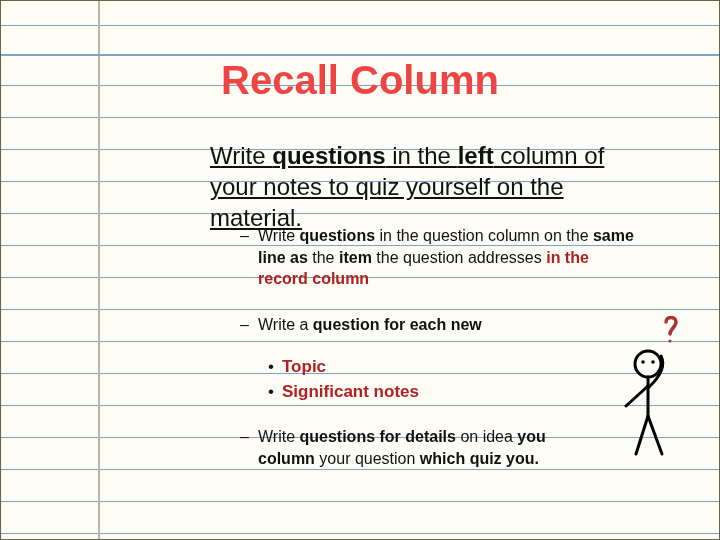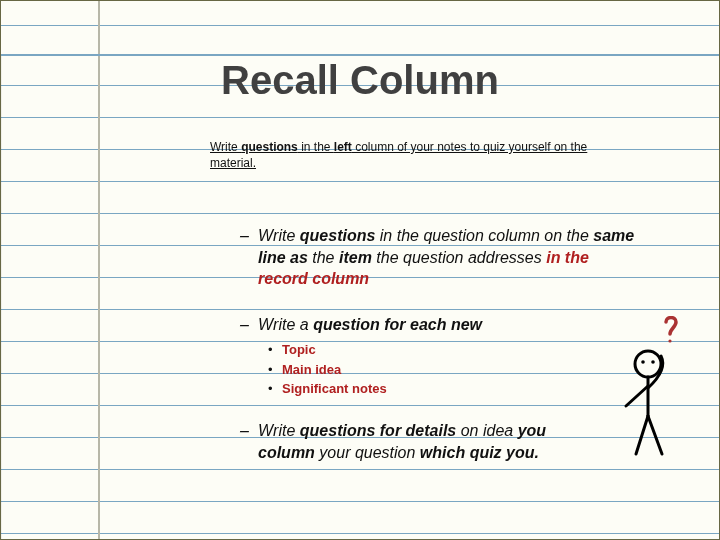--- a/index.html
+++ b/index.html
@@ -46,66 +46,65 @@
     inset: 0;
     border: 1px solid #676744;
     pointer-events: none;
   }
   .title {
     position: absolute;
     top: 58px;
     left: 0; right: 0;
     text-align: center;
     font-size: 40px;
-    color: #404040;
+    color: #ef4444;
     font-family: Arial, sans-serif;
   }
   .intro {
     position: absolute;
     top: 140px;
     left: 210px;
     width: 410px;
-    font-size: 12px;
+    font-size: 24px;
     color: #111;
     text-decoration: underline;
     line-height: 1.3;
   }
   .intro b { font-weight: bold; }
   .content {
     position: absolute;
     top: 225px;
     left: 240px;
     width: 400px;
     font-size: 16px;
     color: #111;
     line-height: 1.35;
   }
   .dash-item {
     position: relative;
     padding-left: 18px;
     margin-bottom: 24px;
-    font-style: italic;
   }
   .dash-item::before {
     content: "–";
     position: absolute;
     left: 0;
     top: 0;
   }
-  .dash-item.tighter { margin-bottom: 6px; }
+  .dash-item.tighter { margin-bottom: 21px; }
   .sub-list {
     list-style: none;
     padding-left: 28px;
     margin-top: 4px;
     margin-bottom: 22px;
   }
   .sub-list li {
     position: relative;
     padding-left: 14px;
-    font-size: 13px;
+    font-size: 17px;
     margin-bottom: 2px;
   }
   .sub-list li::before {
     content: "•";
     position: absolute;
     left: 0;
     top: 0;
   }
   .red { color: #b02020; }
   b { font-weight: bold; }
@@ -135,21 +134,20 @@
   <div class="dash-item">
     <span>Write </span><b>questions</b><span> in the question column on the </span><b>same line as</b><span> the </span><b>item</b><span> the question addresses </span><b class="red">in the record column</b>
   </div>
 
   <div class="dash-item tighter">
     <span>Write a </span><b>question for each new</b>
   </div>
 
   <ul class="sub-list">
     <li><b class="red">Topic</b></li>
-    <li><b class="red">Main idea</b></li>
     <li><b class="red">Significant notes</b></li>
   </ul>
 
   <div class="dash-item" style="width:360px">
     <span>Write </span><b>questions for details</b><span> on idea </span><b>you column</b><span> your question </span><b>which quiz you.</b>
   </div>
 
 </div>
 
 <div class="figure">

